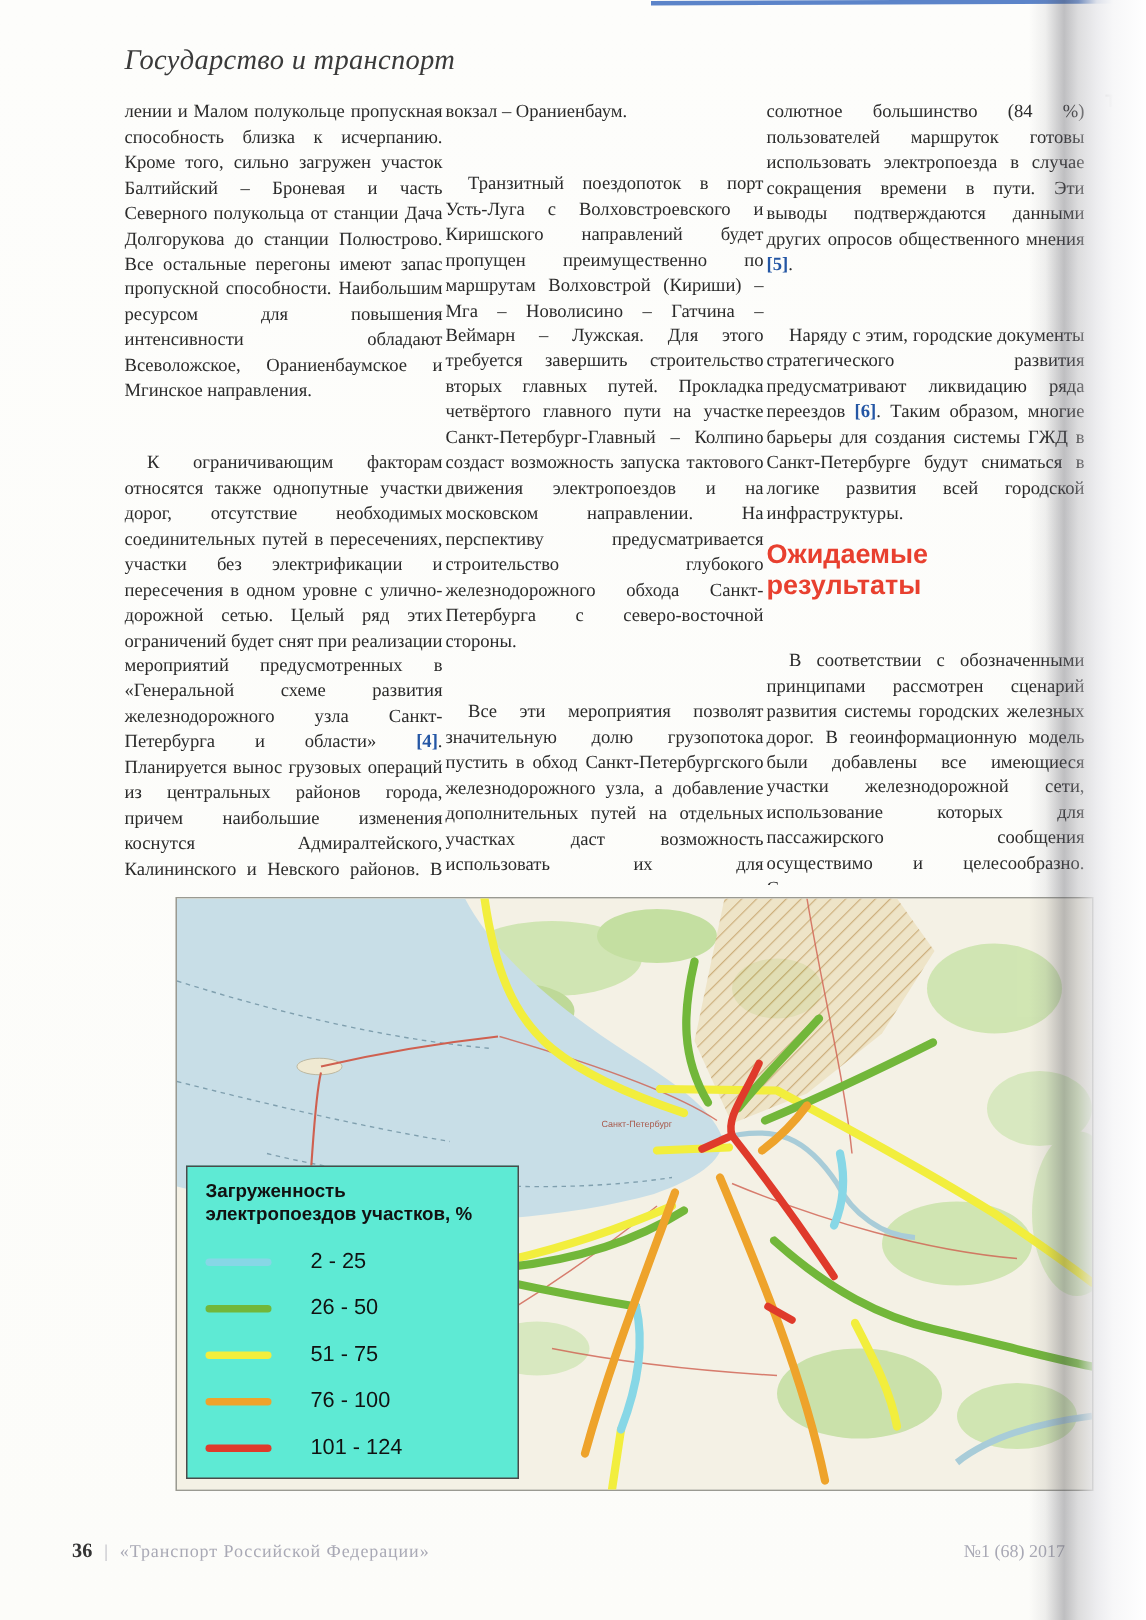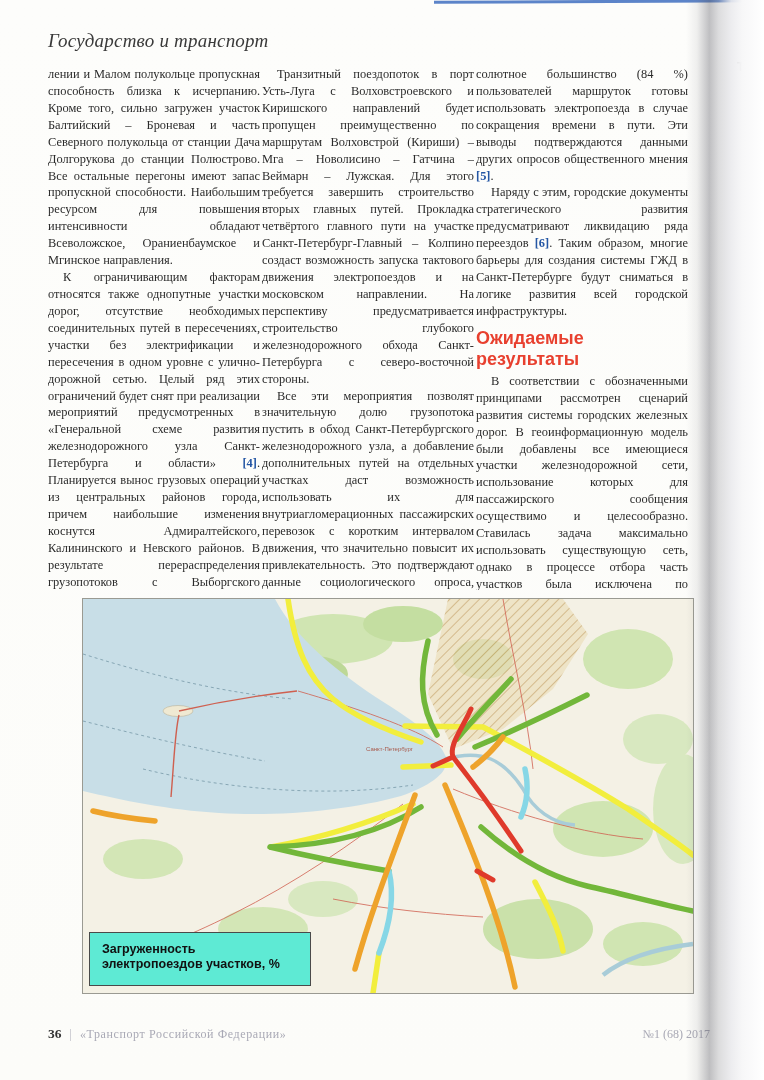--- a/index.html
+++ b/index.html
@@ -3,39 +3,40 @@
 <meta charset="utf-8">
 <style>
   html,body{margin:0;padding:0;}
   body{
     width:764px;height:1080px;overflow:hidden;position:relative;
     background:#ffffff;font-family:"Liberation Serif",serif;color:#2b2b2b;
   }
   .page{
     position:absolute;inset:0;
     background:linear-gradient(180deg,#fdfdfb 0%,#fcfcf9 100%);
+    padding-left:35px;
   }
   .top-blue-line{
     position:absolute;top:0;right:0;width:330px;height:3px;
     background:#3f6fc0;opacity:.85;transform:rotate(-.25deg);
   }
   .section-header{
     margin:30px 0 0 48px;
     font-family:"Liberation Serif",serif;font-style:italic;font-weight:normal;
     font-size:19px;color:#3a3a3a;letter-spacing:.2px;
   }
   .columns{
     display:flex;gap:2px;margin:14px 0 0 48px;width:656px;height:524px;overflow:hidden;
   }
   .col{width:212px;flex:0 0 212px;}
   .col p{
     margin:0;font-size:12.4px;line-height:1.365;text-align:justify;
     font-family:"Liberation Serif",serif;color:#2b2b2b;
   }
-  .col p.indent{text-indent:15px;}
+  .col p.indent{text-indent:15px;margin-top:31px;}
   .col h2.heading{
     margin:8px 0 3px 0;font-family:"Liberation Sans",sans-serif;
     font-size:18px;font-weight:bold;color:#e8402f;
   }
   .cite{color:#2456a4;font-weight:bold;}
   .figure{
     position:relative;width:610px;height:394px;margin:8px 0 0 82px;
     border:1px solid #9a9a92;background:#f4f1e5;
   }
   .legend{
@@ -96,20 +97,21 @@
   <div class="top-blue-line"></div>
 
   <h1 class="section-header">Государство и транспорт</h1>
 
   <div class="columns" id="columns">
       <div class="col">
         <p class="body">лении и Малом полукольце пропускная способность близка к исчерпанию. Кроме того, сильно загружен участок Балтийский – Броневая и часть Северного полукольца от станции Дача Долгорукова до станции Полюстрово. Все остальные перегоны имеют запас пропускной способности. Наибольшим ресурсом для повышения интенсивности обладают Всеволожское, Ораниенбаумское и Мгинское направления.</p>
         <p class="indent">К ограничивающим факторам относятся также однопутные участки дорог, отсутствие необходимых соединительных путей в пересечениях, участки без электрификации и пересечения в одном уровне с улично-дорожной сетью. Целый ряд этих ограничений будет снят при реализации мероприятий предусмотренных в «Генеральной схеме развития железнодорожного узла Санкт-Петербурга и области» <span class="cite">[4]</span>. Планируется вынос грузовых операций из центральных районов города, причем наибольшие изменения коснутся Адмиралтейского, Калининского и Невского районов. В результате перераспределения грузопотоков с Выборгского направления на Приозерское значительно снизится нагрузка на линии Ручьи – Парнас – Парголово, а строительство линии Горелово – Бронка полностью отведёт грузовое движение от линии Балтийский</p>
       </div>
       <div class="col">
+        <p class="body">вокзал – Ораниенбаум.</p>
         <p class="indent">Транзитный поездопоток в порт Усть-Луга с Волховстроевского и Киришского направлений будет пропущен преимущественно по маршрутам Волховстрой (Кириши) – Мга – Новолисино – Гатчина – Веймарн – Лужская. Для этого требуется завершить строительство вторых главных путей. Прокладка четвёртого главного пути на участке Санкт-Петербург-Главный – Колпино создаст возможность запуска тактового движения электропоездов и на московском направлении. На перспективу предусматривается строительство глубокого железнодорожного обхода Санкт-Петербурга с северо-восточной стороны.</p>
         <p class="indent">Все эти мероприятия позволят значительную долю грузопотока пустить в обход Санкт-Петербургского железнодорожного узла, а добавление дополнительных путей на отдельных участках даст возможность использовать их для внутриагломерационных пассажирских перевозок с коротким интервалом движения, что значительно повысит их привлекательность. Это подтверждают данные социологического опроса, которой был проведён в рамках данной работы. Основной вывод – пассажиры электропоездов значительно более лояльны к данному виду транспорта, а аб-</p>
       </div>
       <div class="col">
         <p class="body">солютное большинство (84 %) пользователей маршруток готовы использовать электропоезда в случае сокращения времени в пути. Эти выводы подтверждаются данными других опросов общественного мнения <span class="cite">[5]</span>.</p>
         <p class="indent">Наряду с этим, городские документы стратегического развития предусматривают ликвидацию ряда переездов <span class="cite">[6]</span>. Таким образом, многие барьеры для создания системы ГЖД в Санкт-Петербурге будут сниматься в логике развития всей городской инфраструктуры.</p>
         <h2 class="heading">Ожидаемые результаты</h2>
         <p class="indent">В соответствии с обозначенными принципами рассмотрен сценарий развития системы городских железных дорог. В геоинформационную модель были добавлены все имеющиеся участки железнодорожной сети, использование которых для пассажирского сообщения осуществимо и целесообразно. Ставилась задача максимально использовать существующую сеть, однако в процессе отбора часть участков была исключена по совокупности факторов.</p>
         <p class="indent">Было учтено перспективное функциональное зонирование территории в соответствии с документами территориального планирования: генпланами, схемами территориального планирования, проектами планировки терри-</p>
       </div>
@@ -216,20 +218,42 @@
       </g>
 
       <text x="283" y="152" font-family="Liberation Sans, sans-serif" font-size="6" fill="#a85a4c">Санкт-Петербург</text>
     </svg>
 
     <div class="legend">
       <div class="legend-title">
         <div>Загруженность</div>
         <div>электропоездов участков, %</div>
       </div>
+      <div id="legend-rows">
+          <div class="legend-row">
+            <span class="legend-swatch" style="background: rgb(135, 215, 230);"></span>
+            <span class="legend-label">2 - 25</span>
+          </div>
+          <div class="legend-row">
+            <span class="legend-swatch" style="background: rgb(114, 183, 58);"></span>
+            <span class="legend-label">26 - 50</span>
+          </div>
+          <div class="legend-row">
+            <span class="legend-swatch" style="background: rgb(242, 238, 61);"></span>
+            <span class="legend-label">51 - 75</span>
+          </div>
+          <div class="legend-row">
+            <span class="legend-swatch" style="background: rgb(238, 163, 43);"></span>
+            <span class="legend-label">76 - 100</span>
+          </div>
+          <div class="legend-row">
+            <span class="legend-swatch" style="background: rgb(223, 58, 43);"></span>
+            <span class="legend-label">101 - 124</span>
+          </div>
+        </div>
     </div>
   </div>
 
 
   <div class="footer">
     <div class="footer-left">
       <span class="page-number">36</span>
       <span class="footer-sep">|</span>
       <span class="journal-name">«Транспорт Российской Федерации»</span>
     </div>

